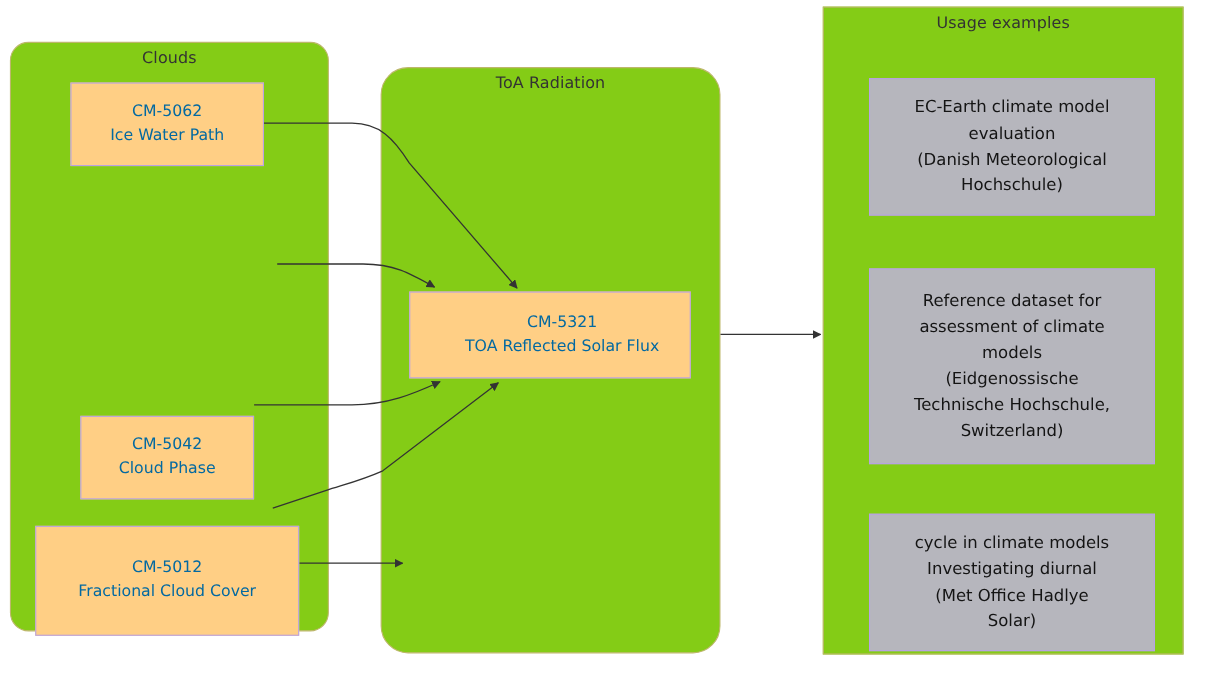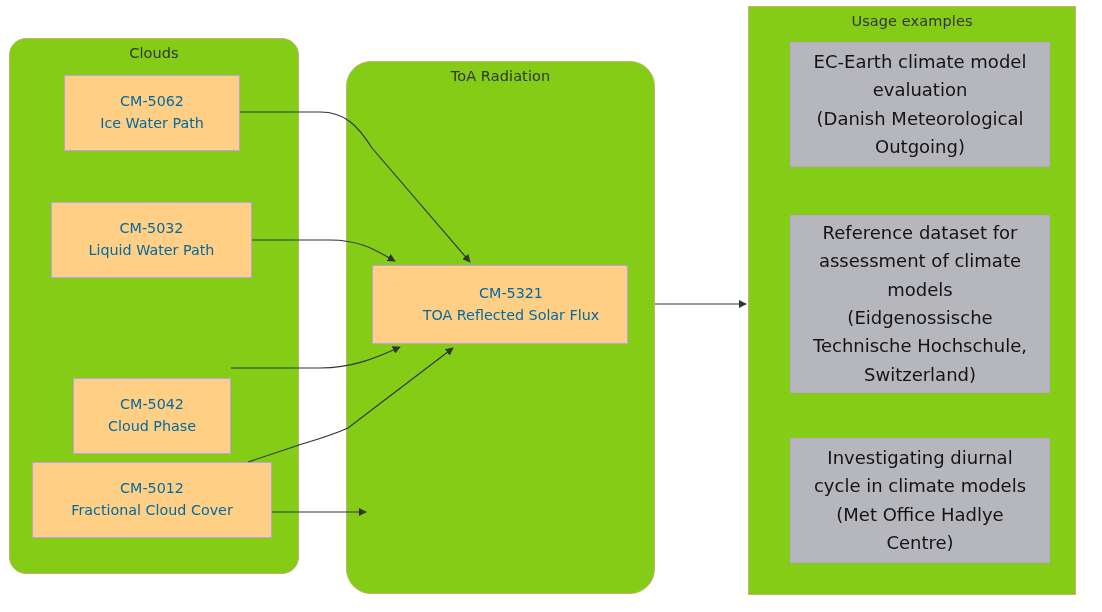--- a/index.html
+++ b/index.html
@@ -52,23 +52,24 @@
     position: absolute;
     box-sizing: border-box;
     background: #b6b6bd;
     border: 1.6px solid #b9a2e3;
     display: flex;
     flex-direction: column;
     align-items: center;
     justify-content: center;
     text-align: center;
     color: #141414;
-    font-size: 18px;
+    font-size: 15px;
     line-height: 1.58;
     padding: 4px 8px;
+    margin-top: 29px;
   }
   .usage-node .ln { display: block; white-space: nowrap; }
   svg.edges {
     position: absolute;
     left: 0;
     top: 0;
     width: 1102px;
     height: 612px;
     pointer-events: none;
   }
@@ -113,57 +114,53 @@
     <path class="edge-path" d="M 272,512 L 366,512" marker-end="url(#arrow)"></path>
 
     <path class="edge-path" d="M 655,304 L 746,304" marker-end="url(#arrow)"></path>
   </svg>
 
   <div class="node" style="left:64px; top:75px; width:176px; height:76px;">
     <span class="ln">CM-5062</span>
     <span class="ln">Ice Water Path</span>
   </div>
 
-  <div class="node" style="left:51px; top:202px; width:201px; height:76px;">
-    <span class="ln">CM-5032</span>
-    <span class="ln">Liquid Water Path</span>
-  </div>
 
   <div class="node" style="left:73px; top:330px; width:158px; height:76px;margin-top:48px;">
     <span class="ln">CM-5042</span>
     <span class="ln">Cloud Phase</span>
   </div>
 
-  <div class="node" style="left:32px; top:462px; width:240px; height:76px;">
+  <div class="node" style="left:32px; top:478px; width:240px; height:100px;">
     <span class="ln">CM-5012</span>
     <span class="ln">Fractional Cloud Cover</span>
   </div>
 
   <div class="node" style="left:372px; top:265px; width:256px; height:79px;padding-left:28px;">
     <span class="ln">CM-5321</span>
     <span class="ln">TOA Reflected Solar Flux</span>
   </div>
 
 
   <div class="usage-node" style="left:790px; top:42px; width:260px; height:125px;">
     <span class="ln">EC-Earth climate model</span>
     <span class="ln">evaluation</span>
     <span class="ln">(Danish Meteorological</span>
-    <span class="ln">Outgoing)</span>
+    <span class="ln">Hochschule)</span>
   </div>
 
   <div class="usage-node" style="left:790px; top:215px; width:260px; height:178px;">
     <span class="ln">Reference dataset for</span>
     <span class="ln">assessment of climate</span>
     <span class="ln">models</span>
     <span class="ln">(Eidgenossische</span>
     <span class="ln">Technische Hochschule,</span>
     <span class="ln">Switzerland)</span>
   </div>
 
   <div class="usage-node" style="left:790px; top:438px; width:260px; height:125px;">
+    <span class="ln">cycle in climate models</span>
     <span class="ln">Investigating diurnal</span>
-    <span class="ln">cycle in climate models</span>
     <span class="ln">(Met Office Hadlye</span>
-    <span class="ln">Centre)</span>
+    <span class="ln">Solar)</span>
   </div>
 
 </div>
 
 </body></html>

